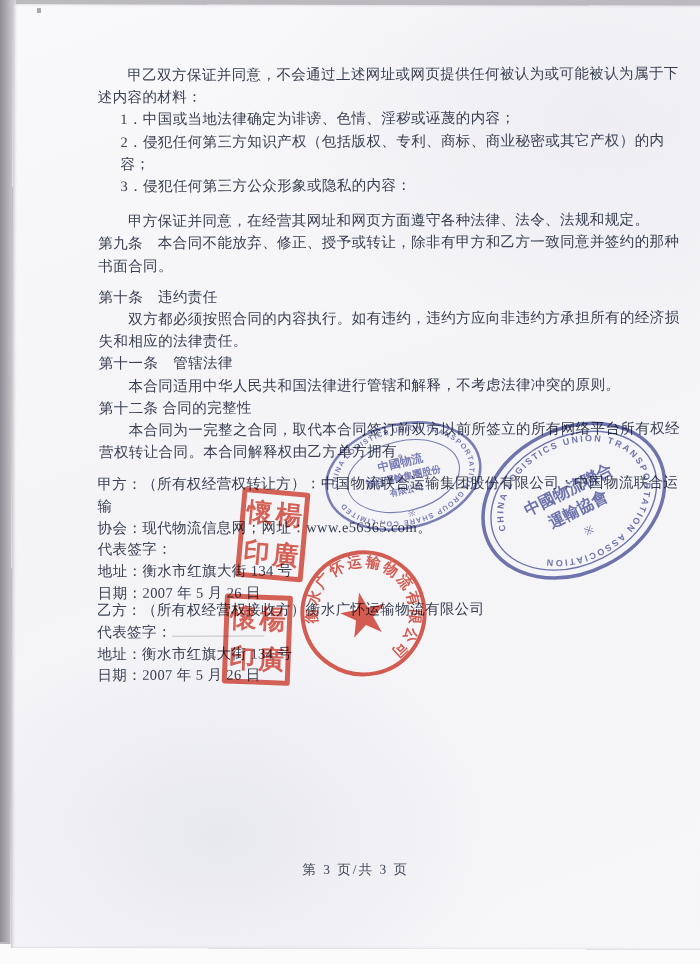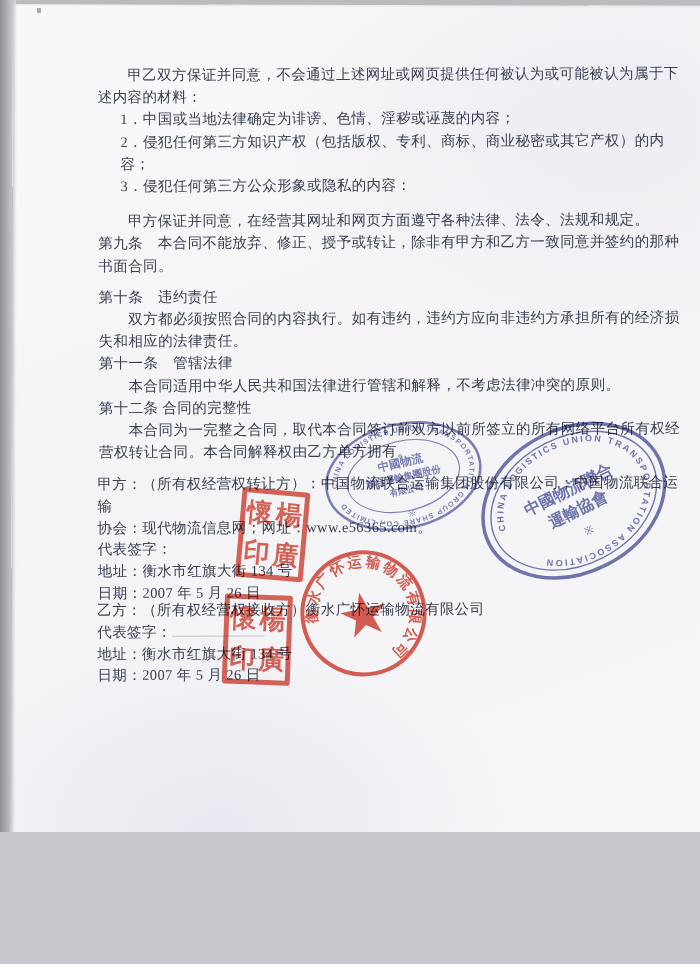--- a/index.html
+++ b/index.html
@@ -1,17 +1,17 @@
 <!DOCTYPE html>
 <html><head>
 <meta charset="utf-8">
 <style>
   html,body{margin:0;padding:0;}
   body{width:700px;height:964px;background:#c9c7cb;font-family:"Liberation Serif","DejaVu Serif",serif;}
-  .screen{position:relative;width:700px;height:832px;overflow:hidden;background:#bdbabf;}
+  .screen{position:relative;width:700px;height:964px;overflow:hidden;background:#bdbabf;}
   .scan-left-band{position:absolute;left:0;top:0;width:16px;height:942px;
     background:linear-gradient(to right,#8f8d93,#c4c2c7 70%,#d8d6da);}
   .scan-bottom{position:absolute;left:0;top:944px;width:700px;height:20px;background:#fbfbfc;}
   .paper{position:absolute;left:13px;top:4px;width:690px;height:944px;
     background:
       radial-gradient(ellipse 420px 300px at 30% 88%, rgba(220,222,232,.55), rgba(0,0,0,0) 70%),
       radial-gradient(ellipse 500px 320px at 85% 12%, rgba(228,228,236,.5), rgba(0,0,0,0) 70%),
       linear-gradient(160deg,#f9f9fb 0%,#f4f4f7 45%,#f7f6f9 100%);
     transform:rotate(0.15deg);transform-origin:top left;
     box-shadow:inset 2px 0 3px rgba(120,118,125,.35);}

